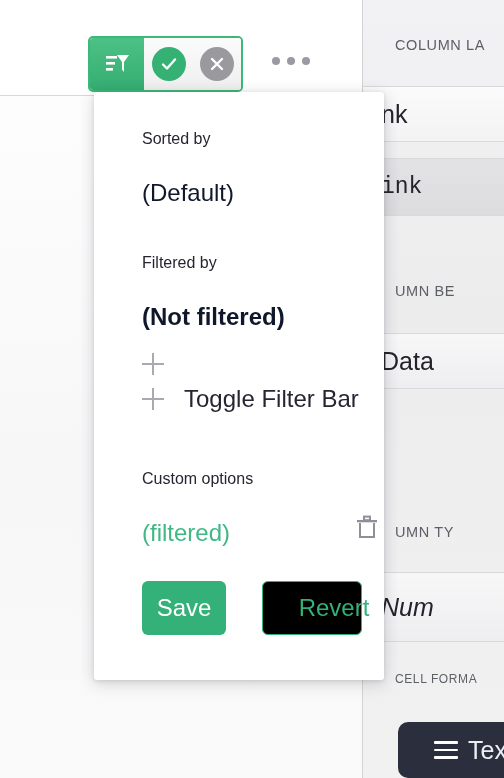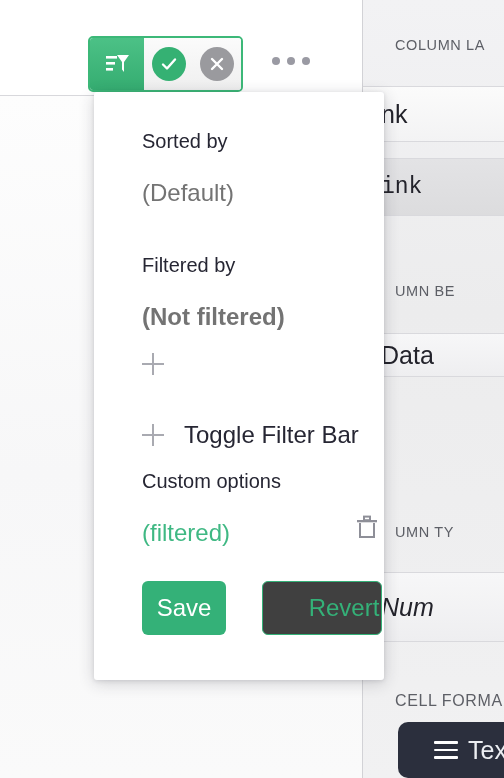--- a/index.html
+++ b/index.html
@@ -155,29 +155,29 @@
     width: 290px; height: 588px;
     background: #ffffff;
     border-radius: 3px;
     box-shadow: 0 3px 16px rgba(40,40,55,.20), 0 1px 4px rgba(40,40,55,.12);
     padding: 0 48px;
   }
 
   .pp-heading {
     position: absolute;
     left: 48px;
-    font-size: 20px;
+    font-size: 16px;
     color: #262633;
     white-space: nowrap;
   }
   .pp-sub {
     position: absolute;
     left: 48px;
     font-size: 24px;
-    color: #737373;
+    color: #0f172a;
     white-space: nowrap;
   }
   .pp-sub.green { color: #3fb883; }
 
   .pp-action {
     position: absolute;
     left: 48px;
     display: flex;
     align-items: center;
     gap: 20px;
@@ -212,22 +212,22 @@
     display: flex; align-items: center; justify-content: center;
     font-size: 24px;
     white-space: nowrap;
   }
   .btn-primary {
     width: 84px;
     background: #34b178;
     color: #ffffff;
   }
   .btn-outline {
-    width: 120px;
-    background: #404040;
+    width: 100px;
+    background: #000000;
     border: 1.6px solid #34b178;
     color: #34b178;
     padding-left: 44px;
   }
 </style>
 </head>
 <body>
 
 <div id="root">
 
@@ -244,32 +244,32 @@
     <div class="sp-row shade-a" style="top:86px; height:56px;">
       <span class="sp-row-text">nk</span>
     </div>
 
     <div class="sp-row shade-b" style="top:158px; height:58px;">
       <span class="sp-row-text mono">ink</span>
     </div>
 
     <div class="sp-section-label" style="top:283px;">UMN BE</div>
 
-    <div class="sp-row shade-c" style="top:333px; height:44px;">
+    <div class="sp-row shade-c" style="top:333px; height:56px;">
       <span class="sp-row-text">Data</span>
     </div>
 
 
     <div class="sp-section-label" style="top:524px;">UMN TY</div>
 
     <div class="sp-row shade-c" style="top:572px; height:70px;font-style:italic;">
       <span class="sp-row-text">Num</span>
     </div>
 
-    <div class="sp-section-label" style="top:692px; font-size:16px;">CELL FORMA</div>
+    <div class="sp-section-label" style="top:672px; font-size:12px;">CELL FORMA</div>
   </div>
 
   <div class="text-pill">
     <span class="hamburger">
       <i></i>
         <i></i>
         <i></i>
     </span>
     <span class="text-pill-label">Tex</span>
   </div>
@@ -308,21 +308,21 @@
     <div class="pp-heading" style="top:38px;">Sorted by</div>
     <div class="pp-sub" style="top:87px;">(Default)</div>
 
     <div class="pp-heading" style="top:162px;">Filtered by</div>
     <div class="pp-sub" style="top:211px;font-weight:bold;">(Not filtered)</div>
 
     <div class="pp-action" style="top:261px;">
       <span class="plus-icon"></span>
     </div>
 
-    <div class="pp-action" style="top:329px;">
+    <div class="pp-action" style="top:293px;">
       <span class="plus-icon"></span>
       <span class="pp-action-label">Toggle Filter Bar</span>
     </div>
 
     <div class="pp-heading" style="top:378px;">Custom options</div>
     <div class="pp-sub green" style="top:427px;">(filtered)</div>
 
     <div class="trash-btn" style="top:419px;">
       <svg width="24" height="26" viewBox="0 0 24 26">
         <rect x="2" y="5" width="20" height="2.3" fill="#8e8f98"></rect>

